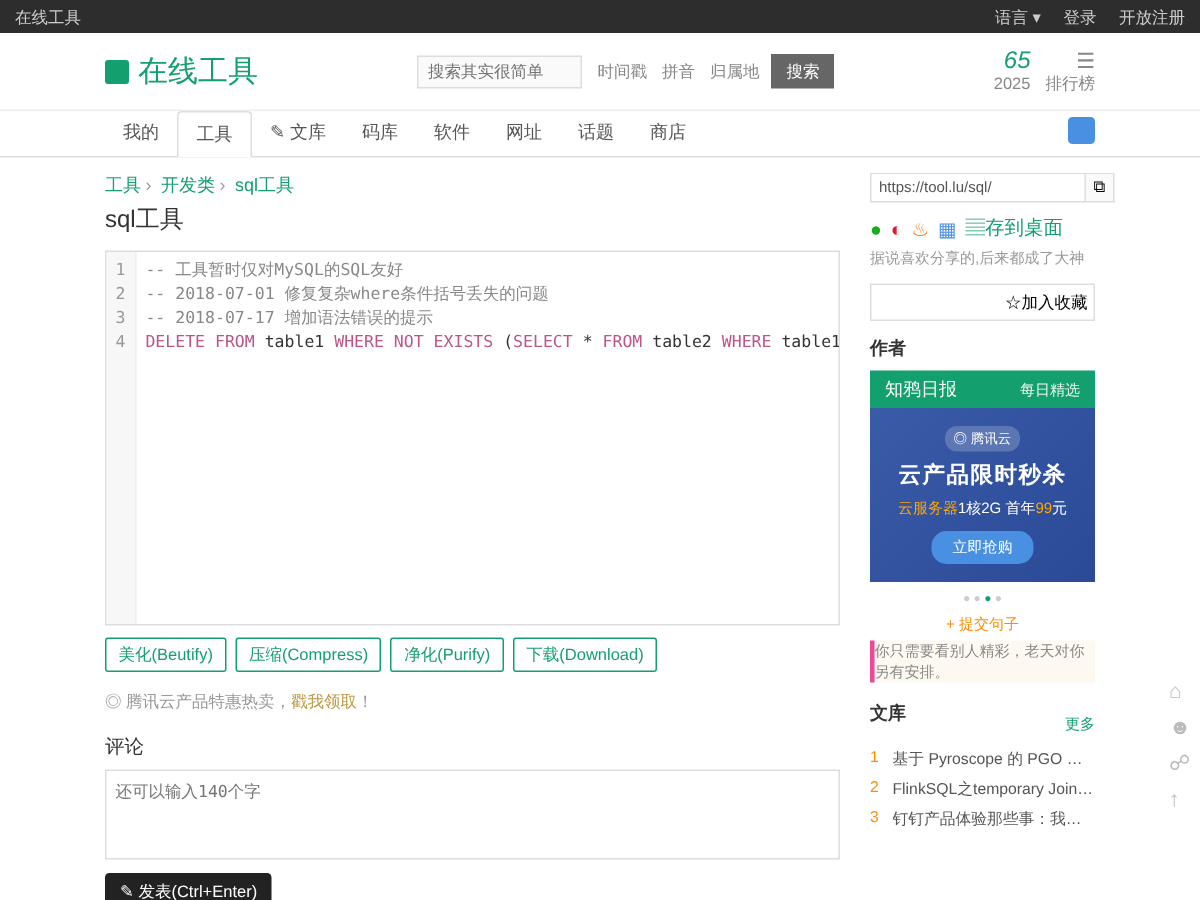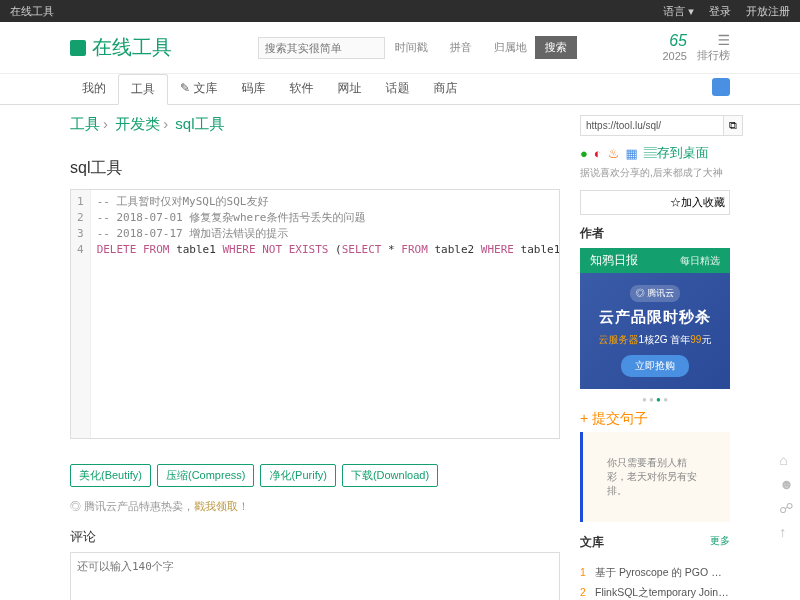--- a/index.html
+++ b/index.html
@@ -3,45 +3,45 @@
 <meta charset="utf-8">
 <style>
 *{box-sizing:border-box;margin:0;padding:0}
 body{font-family:-apple-system,BlinkMacSystemFont,"Segoe UI",sans-serif;font-size:12px;color:#333;background:#fff}
 .topbar{background:#2d2d2d;color:#ccc;height:22px;display:flex;align-items:center;justify-content:space-between;padding:0 10px;font-size:11px}
 .topbar a{color:#ccc;text-decoration:none;margin-left:12px}
 .header{display:flex;align-items:center;justify-content:space-between;padding:10px 70px;border-bottom:1px solid #eee}
 .logo{display:flex;align-items:center;color:#139f6e;font-size:20px;font-weight:400}
 .logo-icon{width:16px;height:16px;background:#139f6e;margin-right:6px;border-radius:2px}
 .search-area{display:flex;align-items:center;gap:0}
-.search-box{width:127px;padding:4px 6px;border:1px solid #ddd;font-size:11px;color:#999;background:#fafafa}
-.search-links{display:flex;gap:22px;margin-left:10px;font-size:11px}
+.search-box{width:110px;padding:4px 6px;border:1px solid #ddd;font-size:11px;color:#999;background:#fafafa}
+.search-links{display:flex;gap:10px;margin-left:10px;font-size:11px}
 .search-links span{color:#888}
 .search-btn{background:#666;color:#fff;border:none;padding:4px 10px;font-size:11px;margin-left:8px}
 .stats{text-align:right;font-size:11px;color:#888}
 .stats .count{color:#139f6e;font-size:16px;font-style:italic}
 .stats-right{display:flex;gap:10px;}
 .sort-icon{font-size:14px;color:#888}
 .navbar{display:flex;padding:0 70px;border-bottom:1px solid #ddd;position:relative}
 .navbar .tab{padding:6px 12px;font-size:12px;color:#555;cursor:pointer}
 .navbar .tab.first{color:#555}
 .navbar .tab.active{border:1px solid #ddd;border-bottom:1px solid #fff;margin-bottom:-1px;background:#fff;border-radius:3px 3px 0 0}
 .chat-icon{position:absolute;right:70px;top:4px;width:18px;height:18px;background:#4a90e2;border-radius:3px}
 .main{display:flex;padding:10px 70px;gap:20px}
 .left{flex:1;min-width:0}
 .right{width:150px;flex-shrink:0}
-.breadcrumb{font-size:15px;color:#139f6e;margin-bottom:24px}
+.breadcrumb{font-size:12px;color:#139f6e;margin-bottom:4px}
 .breadcrumb .sep{color:#999;margin:0 3px}
 .page-title{font-size:16px;font-weight:400;margin-bottom:10px}
 .editor{border:1px solid #ddd;height:250px;font-family:monospace;font-size:11px;display:flex;overflow:hidden}
 .gutter{background:#f7f7f7;color:#999;text-align:right;padding:4px 6px;border-right:1px solid #eee;line-height:16px}
 .code{padding:4px 6px;line-height:16px;white-space:pre;overflow:auto}
 .code .comment{color:#888}
 .code .kw{color:#b58}
-.buttons{display:flex;gap:6px;margin-top:25px}
+.buttons{display:flex;gap:6px;margin-top:8px}
 .btn-outline{border:1px solid #139f6e;color:#139f6e;background:#fff;padding:3px 8px;font-size:11px;border-radius:2px;cursor:pointer}
 .promo{font-size:11px;color:#999;margin-top:12px}
 .promo a{color:#b94;text-decoration:none}
 .comments-title{font-size:13px;margin-top:14px;margin-bottom:6px}
 .comment-box{border:1px solid #ddd;width:100%;height:60px;padding:6px;font-size:11px;color:#999;resize:none}
 .publish-btn{background:#222;color:#fff;border:none;padding:5px 10px;font-size:11px;border-radius:3px;margin-top:6px}
 .url-box{display:flex;margin-bottom:8px}
 .url-input{flex:1;border:1px solid #ddd;padding:3px 5px;font-size:10px;color:#555}
 .copy-btn{border:1px solid #ddd;border-left:none;padding:3px 5px;background:#fafafa;font-size:11px}
 .share-icons{display:flex;gap:6px;margin-bottom:4px;align-items:center}
@@ -61,23 +61,23 @@
 .daily-header{background:#139f6e;color:#fff;padding:4px 10px;font-size:12px;display:flex;justify-content:space-between;align-items:center}
 .daily-more{font-size:10px;opacity:0.9}
 .ad-box{background:linear-gradient(135deg,#3a5ba8,#2a4a98);color:#fff;padding:12px 10px;text-align:center}
 .ad-tag{background:rgba(255,255,255,0.2);padding:2px 6px;border-radius:8px;font-size:9px;display:inline-block;margin-bottom:6px}
 .ad-title{font-size:15px;font-weight:bold;margin-bottom:6px;letter-spacing:1px}
 .ad-sub{font-size:10px;margin-bottom:8px}
 .ad-sub .org{color:#ffa500}
 .ad-btn{background:#4a90e2;color:#fff;border:none;padding:4px 14px;border-radius:10px;font-size:10px}
 .dots{text-align:center;padding:6px;font-size:8px;color:#ccc}
 .dots .active{color:#139f6e}
-.submit-line{text-align:left;font-size:14px;color:#ff8c00;margin-bottom:4px}
-.quote-box{background:#fdf9f0;border-left:3px solid #1d4ed8;padding:24px;font-size:10px;color:#888;margin-bottom:12px}
-.lib-header{display:flex;justify-content:space-between;align-items:flex-start;margin-bottom:6px}
+.submit-line{text-align:center;font-size:10px;color:#ff8c00;margin-bottom:4px}
+.quote-box{background:#fdf9f0;border-left:3px solid #ec4899;padding:0;font-size:10px;color:#888;margin-bottom:12px}
+.lib-header{display:flex;justify-content:space-between;align-items:flex-end;margin-bottom:6px}
 .lib-more{color:#139f6e;font-size:10px}
 .lib-list{list-style:none}
 .lib-list li{font-size:10.5px;padding:3px 0;display:flex;gap:5px;white-space:nowrap;overflow:hidden}
 .lib-list .num{color:#ff8c00;width:10px;flex-shrink:0}
 .lib-list .txt{color:#555;overflow:hidden;text-overflow:ellipsis}
 .float-icons{position:fixed;right:6px;bottom:60px;display:flex;flex-direction:column;gap:8px}
 .float-icons span{font-size:14px;color:#bbb}
 </style>
 </head>
 <body>

